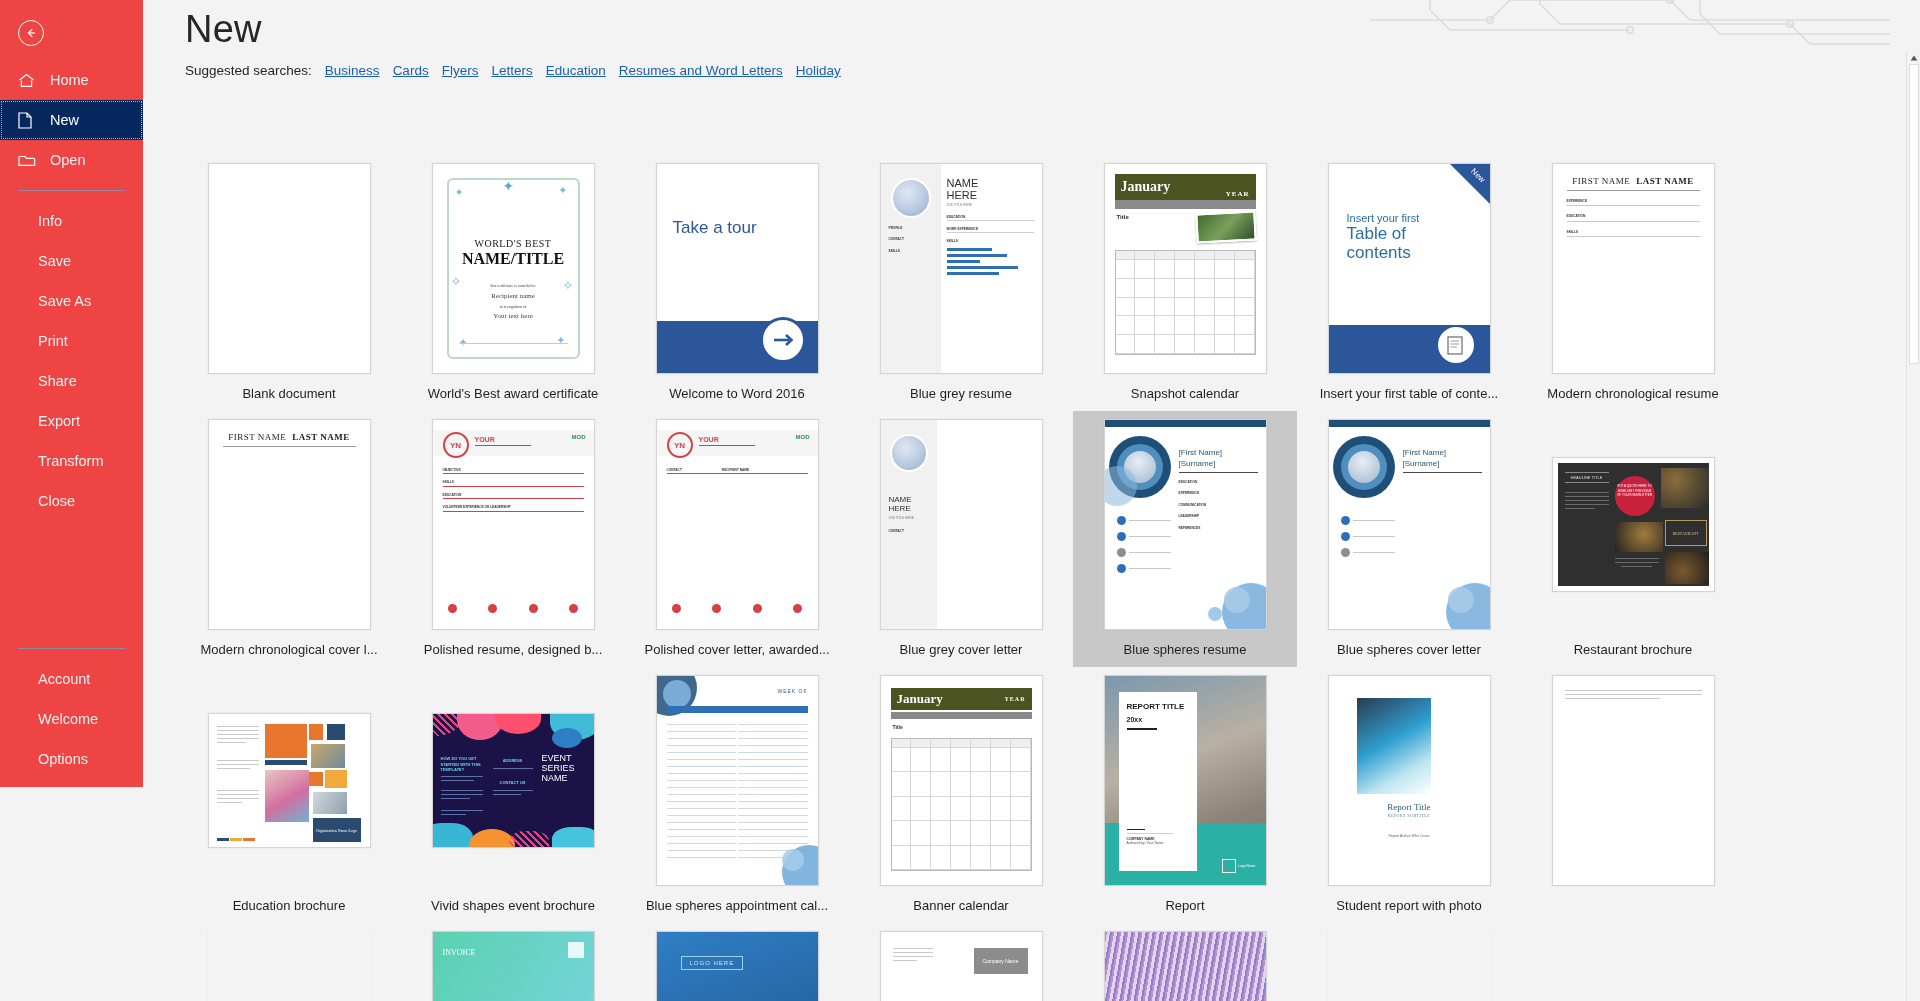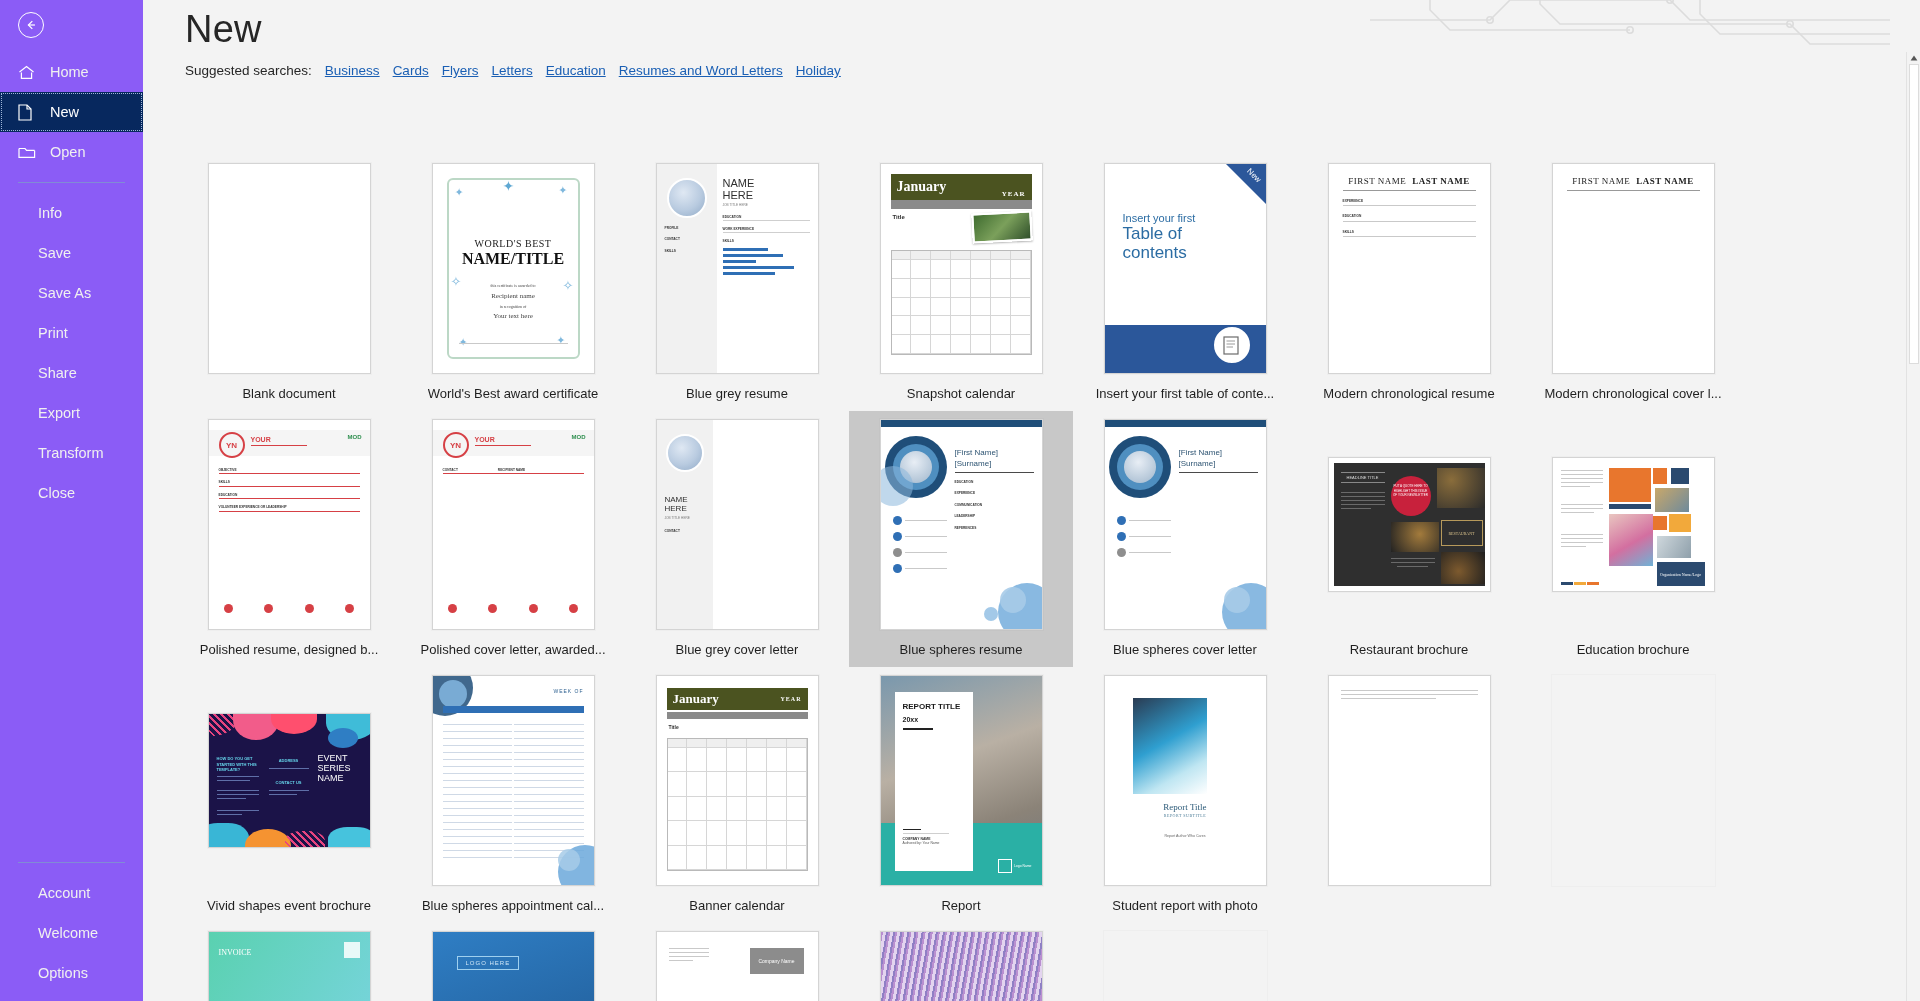--- a/index.html
+++ b/index.html
@@ -6,26 +6,26 @@
   html, body {
     width: 1920px; height: 1001px;
     overflow: hidden;
     font-family: "Liberation Sans", sans-serif;
     background: #f3f3f3;
   }
   #app { position: relative; width: 1920px; height: 1001px; display: flex; }
 
   
   .sidebar {
-    width: 143px; height: 1001px;
-    background: #8b5cf6;
+    width: 143px; height: 787px;
+    background: #ef4444;
     color: #ffffff;
     flex: 0 0 143px;
     position: relative;
-    padding-top: 0;
+    padding-top: 8px;
   }
   .back-btn {
     width: 42px; height: 42px;
     margin: 4px 0 0 10px;
     display: flex; align-items: center; justify-content: center;
     cursor: pointer;
   }
   .back-circle {
     width: 26px; height: 26px; border-radius: 50%;
     border: 1.6px solid #ffffff;
@@ -406,20 +406,35 @@
                 <div style="font-size:7px;">Your text here</div>
               </div>
               <div style="position:absolute;left:26px;right:26px;bottom:26px;">
                 <div class="ln" style="height:1px"></div>
               </div>
             </div>
           </div>
           <div class="tile-label">World's Best award certificate</div>
         </div>
 
+        <div class="tile">
+          <div class="thumb-shell">
+            <div class="thumb portrait">
+              <div class="ww-title">Take a tour</div>
+              <div class="ww-band"></div>
+              <div class="ww-circle">
+                <svg width="22" height="16" viewBox="0 0 22 16">
+                    <path d="M2 8 H17" stroke="#2b579a" stroke-width="2.6"></path>
+                    <path d="M14 3 L19.5 8 L14 13" fill="none" stroke="#2b579a" stroke-width="2.6"></path>
+                  </svg>
+              </div>
+            </div>
+          </div>
+          <div class="tile-label">Welcome to Word 2016</div>
+        </div>
 
 
         <div class="tile">
           <div class="thumb-shell">
             <div class="thumb portrait">
               <div class="col-left" style="left:0;width:60px;background:#f1f1f1;"></div>
               <div class="bg-photo" style="left:10px;top:14px;width:40px;height:40px;border:2px solid #fff;"></div>
               <div style="position:absolute;left:8px;top:62px;width:46px;">
                 <div class="tiny"><b>PROFILE</b></div>
                 <div class="lines" style="margin-top:2px">

